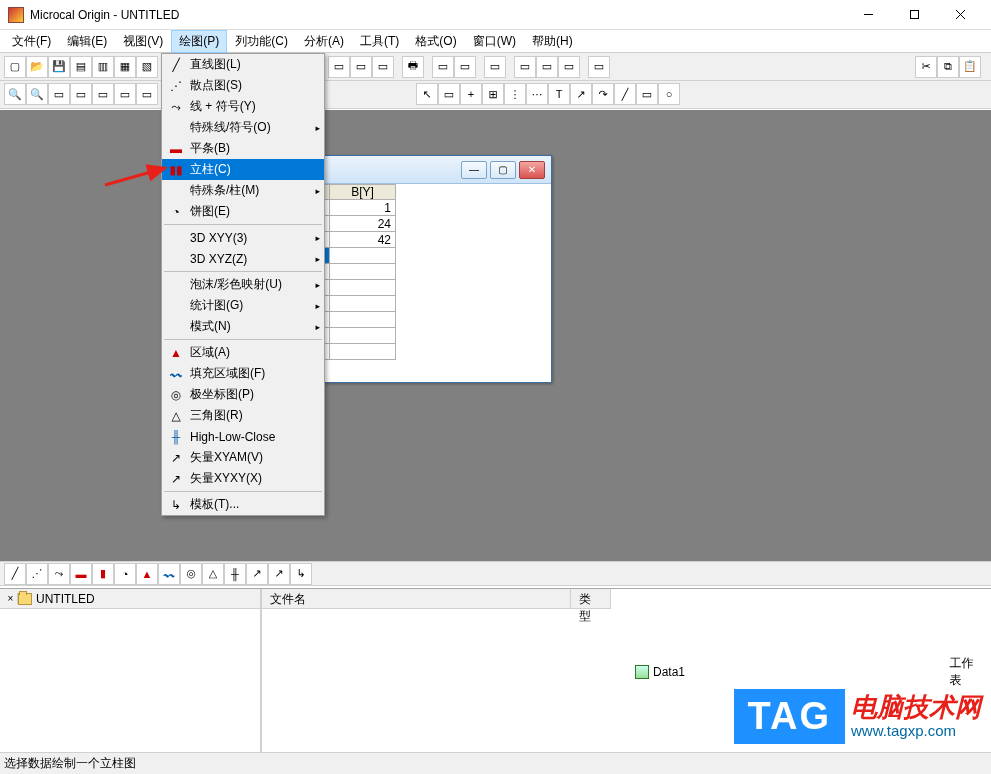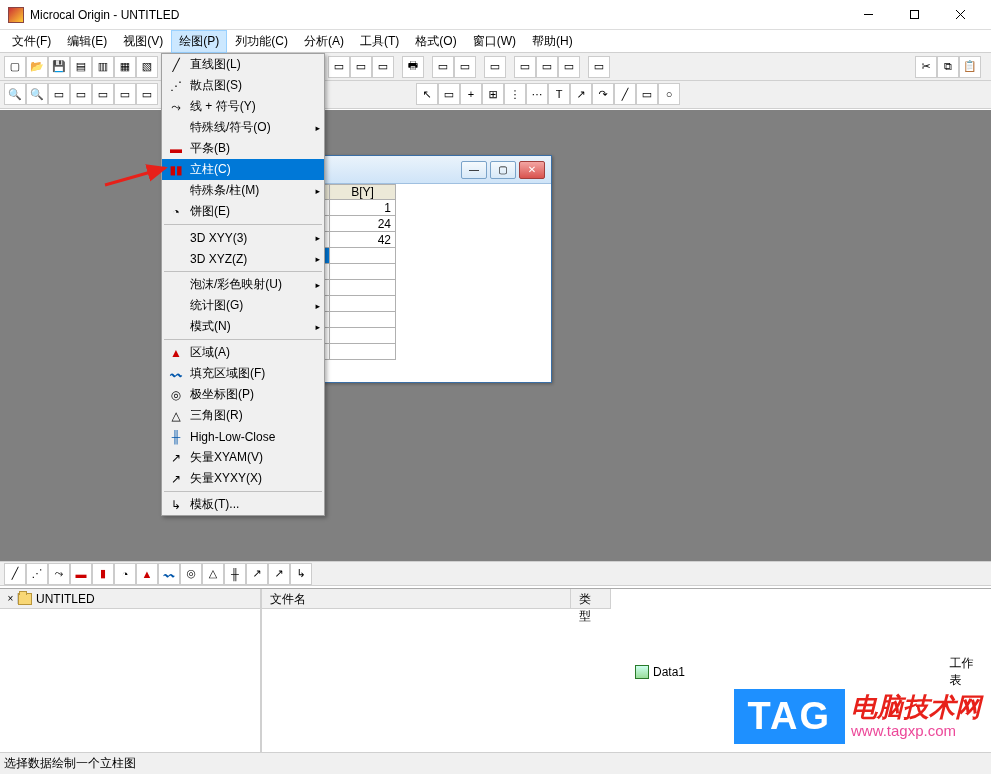--- a/index.html
+++ b/index.html
@@ -79,21 +79,21 @@
 .red-arrow { position: absolute; left: 100px; top: 150px; z-index: 200; pointer-events: none; }
 
 
 .float-tools { position: absolute; left: 416px; top: 2px; display: flex; gap: 0; }
 
 
 .tag-wm { position:absolute; right:10px; bottom:30px; z-index:300; display:flex; align-items:center; gap:6px;}
 .tag-box { background:#1e90ff; color:#fff; font-weight:bold; font-size:38px; padding:6px 14px; font-family: Arial; letter-spacing:2px;}
 .tag-txt { display:flex; flex-direction:column; line-height:1.1;}
 .tag-txt .t1 { color:#e7211a; font-size:26px; font-weight:bold; font-style:italic; font-family:"KaiTi","SimSun";}
-.tag-txt .t2 { color:#ec4899; font-size:15px; font-family: Arial; }
+.tag-txt .t2 { color:#0369a1; font-size:15px; font-family: Arial; }
 
 
 .folder-icon{ width:14px;height:12px;background:#f8d775;border:1px solid #b8953a;display:inline-block;position:relative;margin-right:4px;}
 .folder-icon::before{content:"";position:absolute;top:-3px;left:0;width:6px;height:3px;background:#f8d775;border:1px solid #b8953a;border-bottom:none;}
 
 
 .panel-x { width:14px; font-size:10px; text-align:center; border-right:1px solid #ccc;}
 </style>
 </head>
 <body>

